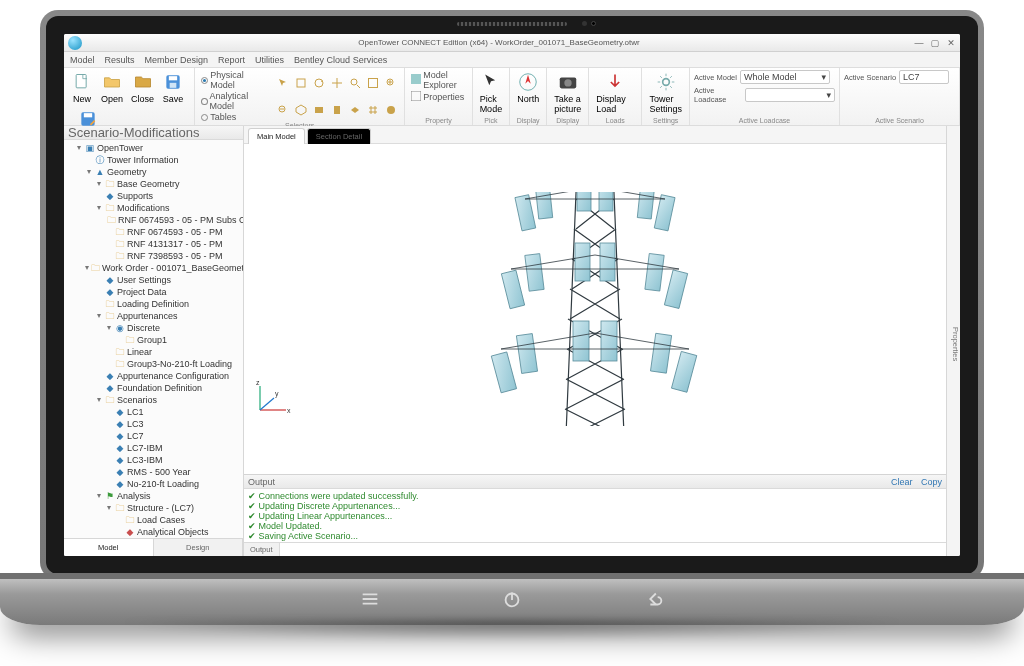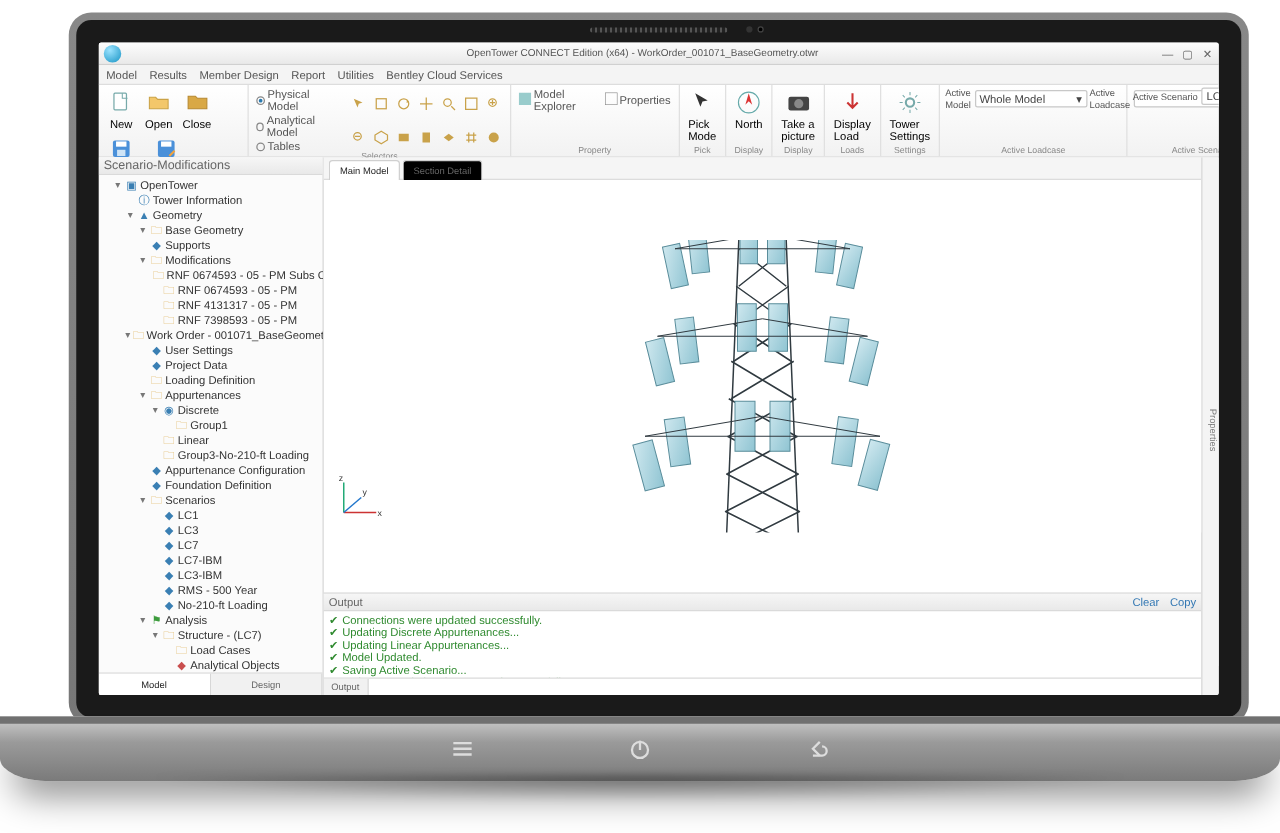--- a/index.html
+++ b/index.html
@@ -1,20 +1,20 @@
 <!DOCTYPE html>
 <html><head>
 <meta charset="utf-8">
 <style>
 * { margin: 0; padding: 0; box-sizing: border-box; font-family: 'Segoe UI', Arial, sans-serif; font-size: 9px; }
 body { background: #ffffff; width: 1024px; height: 666px; position: relative; overflow: hidden; }
 
 
 .laptop { position: absolute; left: 40px; top: 10px; width: 944px; height: 615px; }
-.bezel { position: absolute; left: 15px; top: 0; width: 944px; height: 570px;
+.bezel { position: absolute; left: 0; top: 0; width: 944px; height: 570px;
   background: linear-gradient(#888,#777); border-radius: 18px; padding: 6px; }
 .bezel-inner { width: 100%; height: 100%; background: #1a1a1a; border-radius: 12px; position: relative; }
 .speaker-grill { position: absolute; top: 6px; left: 50%; transform: translateX(-50%);
   width: 110px; height: 4px; border-radius: 3px;
   background: repeating-linear-gradient(90deg,#555 0 2px,#222 2px 4px); }
 .camera { position: absolute; top: 5px; left: calc(50% + 70px); display: flex; gap: 4px; }
 .camera span { width: 5px; height: 5px; border-radius: 50%; background: #333; display: inline-block; }
 .camera span:last-child { background: #000; border: 1px solid #444; }
 .screen { position: absolute; left: 18px; top: 18px; right: 18px; bottom: 18px;
   background: #fff; border-radius: 2px; overflow: hidden; display: flex; flex-direction: column; }
@@ -53,21 +53,21 @@
 .radio-opt .dot { width: 7px; height: 7px; border: 1px solid #888; border-radius: 50%; }
 .radio-opt.sel .dot::after { content: ""; display: block; width: 3px; height: 3px; margin: 1px;
   background: #2a7ab0; border-radius: 50%; }
 .dd { border: 1px solid #c8c8c8; background: #fff; font-size: 7.5px; color: #444; padding: 1px 3px;
   border-radius: 2px; min-width: 90px; display: flex; justify-content: space-between; align-items: center; }
 
 .body-row { flex: 1; display: flex; min-height: 0; }
 .sidebar { width: 180px; border-right: 1px solid #d7d7d7; background: #fbfbfb;
   display: flex; flex-direction: column; }
 .panel-head { height: 14px; background: linear-gradient(#f6f6f6,#e9e9e9); border-bottom: 1px solid #dadada;
-  font-size: 10px; color: #666; display: flex; align-items: center; padding: 0 4px; }
+  font-size: 13px; color: #666; display: flex; align-items: center; padding: 0 4px; }
 .tree { flex: 1; overflow: auto; padding: 2px 0; }
 .tree ul { list-style: none; padding-left: 10px; }
 .tree li { white-space: nowrap; line-height: 12px; font-size: 7.5px; color: #333; }
 .tree .row { display: flex; align-items: center; gap: 2px; padding: 0 1px; cursor: default; }
 .tree .tw { width: 8px; color: #777; font-size: 8px; text-align: center; }
 .tree .ic { width: 10px; height: 10px; display: inline-flex; align-items: center; justify-content: center; }
 .tree .fld { color: #d9a845; }
 .tree .obj { color: #3a7fb3; }
 .tree .grn { color: #3c9b3c; }
 .tree .red { color: #c94e4e; }
@@ -282,21 +282,21 @@
                       <circle cx="6" cy="6" r="4" fill="#c9a24a"></circle>
                     </svg>
                   </span>
               </div>
             </div>
             <div class="rg-caption">Selectors</div>
           </div>
 
 
           <div class="ribbon-group">
-            <div style="display:flex;flex-direction:row;gap:19px">
+            <div style="display:flex;flex-direction:column;gap:1px">
               <div class="radio-opt">
                 <span class="ic"><svg width="10" height="10">
                       <rect width="10" height="10" fill="#9cc"></rect>
                     </svg></span>
                 <span>Model Explorer</span>
               </div>
               <div class="radio-opt">
                 <span class="ic"><svg width="10" height="10">
                       <rect width="10" height="10" fill="none" stroke="#888"></rect>
                     </svg></span>
@@ -366,21 +366,21 @@
                     <path d="M12 2v3M12 19v3M2 12h3M19 12h3M5 5l2 2M17 17l2 2M19 5l-2 2M5 19l2-2" stroke="#7aa"></path>
                   </svg>
               </span>
               <span style="white-space:pre-line">Tower
 Settings</span>
             </div>
             <div class="rg-caption">Settings</div>
           </div>
 
           <div class="ribbon-group" style="min-width:150px">
-            <div style="display:flex;flex-direction:row;gap:2px">
+            <div style="display:flex;flex-direction:column;gap:2px">
               <div style="display:flex;gap:3px;align-items:center">
                 <span style="font-size:7.5px;color:#555">Active Model</span>
                 <span class="dd">
                     <span>Whole Model</span>
                     <span>▾</span>
                   </span>
               </div>
               <div style="display:flex;gap:3px;align-items:center">
                 <span style="font-size:7.5px;color:#555">Active Loadcase</span>
                 <span class="dd">

